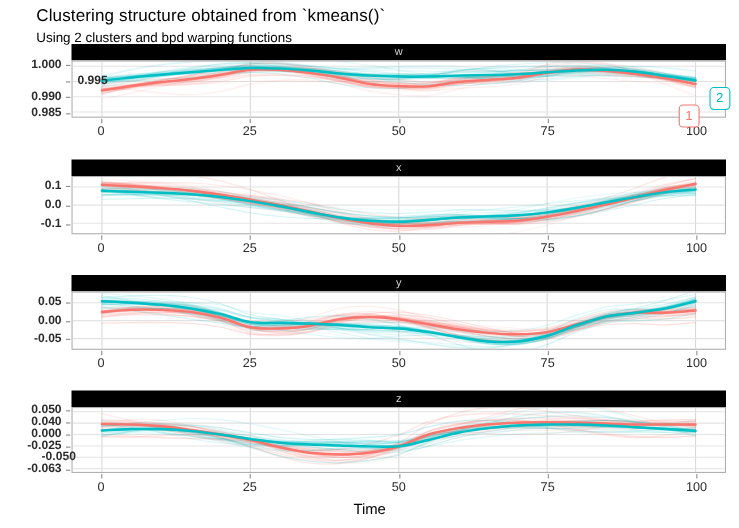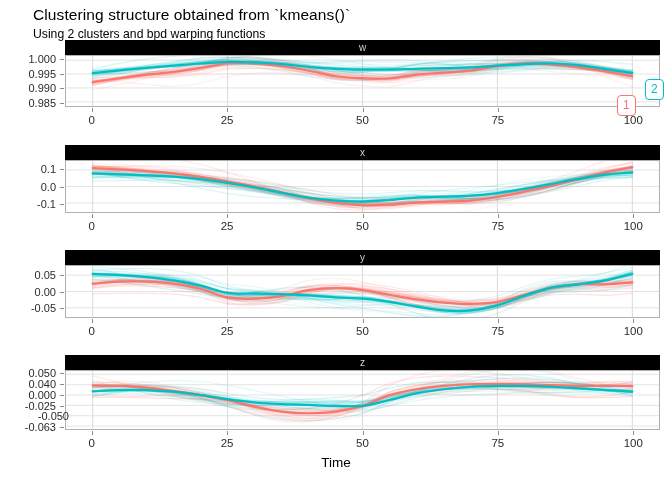--- a/index.html
+++ b/index.html
@@ -35,20 +35,21 @@
     background:#ffffff;border:1px solid #b0b0b0;
     box-sizing:border-box;overflow:hidden;
   }
   .plotbox svg{display:block;}
 
   
   .ylab{
     position:absolute;text-align:right;width:56px;
     font-size:11px;color:#2b2b2b;line-height:1;
     transform:translateY(-50%);
+    font-weight:bold;
   }
   .ytick{
     position:absolute;width:4px;height:1px;background:#8c8c8c;
   }
   .xlab{
     position:absolute;font-size:11.5px;color:#2b2b2b;
     transform:translateX(-50%);white-space:nowrap;
   }
   .xtick{position:absolute;width:1px;height:4px;background:#8c8c8c;}
   .axis-title{
@@ -387,21 +388,21 @@
           </svg>
         </div>
       </div>
     </div>
 
   <div class="axis-title" id="xaxis-title" style="top:455px;">Time</div>
 <div class="ylab" style="left: 0px; top: 102.667px;">0.985</div>
     <div class="ytick" style="left: 60px; top: 102.667px;"></div>
     <div class="ylab" style="left: 0px; top: 88.2222px;">0.990</div>
     <div class="ytick" style="left: 60px; top: 88.2222px;"></div>
-    <div class="ylab" style="left: 0px; top: 73.7778px;">0.995</div>
+    <div class="ylab" style="left: 0px; top: 73.7778px; padding-left: 42px;">0.995</div>
     <div class="ytick" style="left: 60px; top: 73.7778px;"></div>
     <div class="ylab" style="left: 0px; top: 59.3333px;">1.000</div>
     <div class="ytick" style="left: 60px; top: 59.3333px;"></div>
     <div class="xtick" style="left: 91.775px; top: 108px;"></div>
     <div class="xlab" style="left: 91.775px; top: 114px;">0</div>
     <div class="xtick" style="left: 227.137px; top: 108px;"></div>
     <div class="xlab" style="left: 227.137px; top: 114px;">25</div>
     <div class="xtick" style="left: 362.5px; top: 108px;"></div>
     <div class="xlab" style="left: 362.5px; top: 114px;">50</div>
     <div class="xtick" style="left: 497.863px; top: 108px;"></div>

